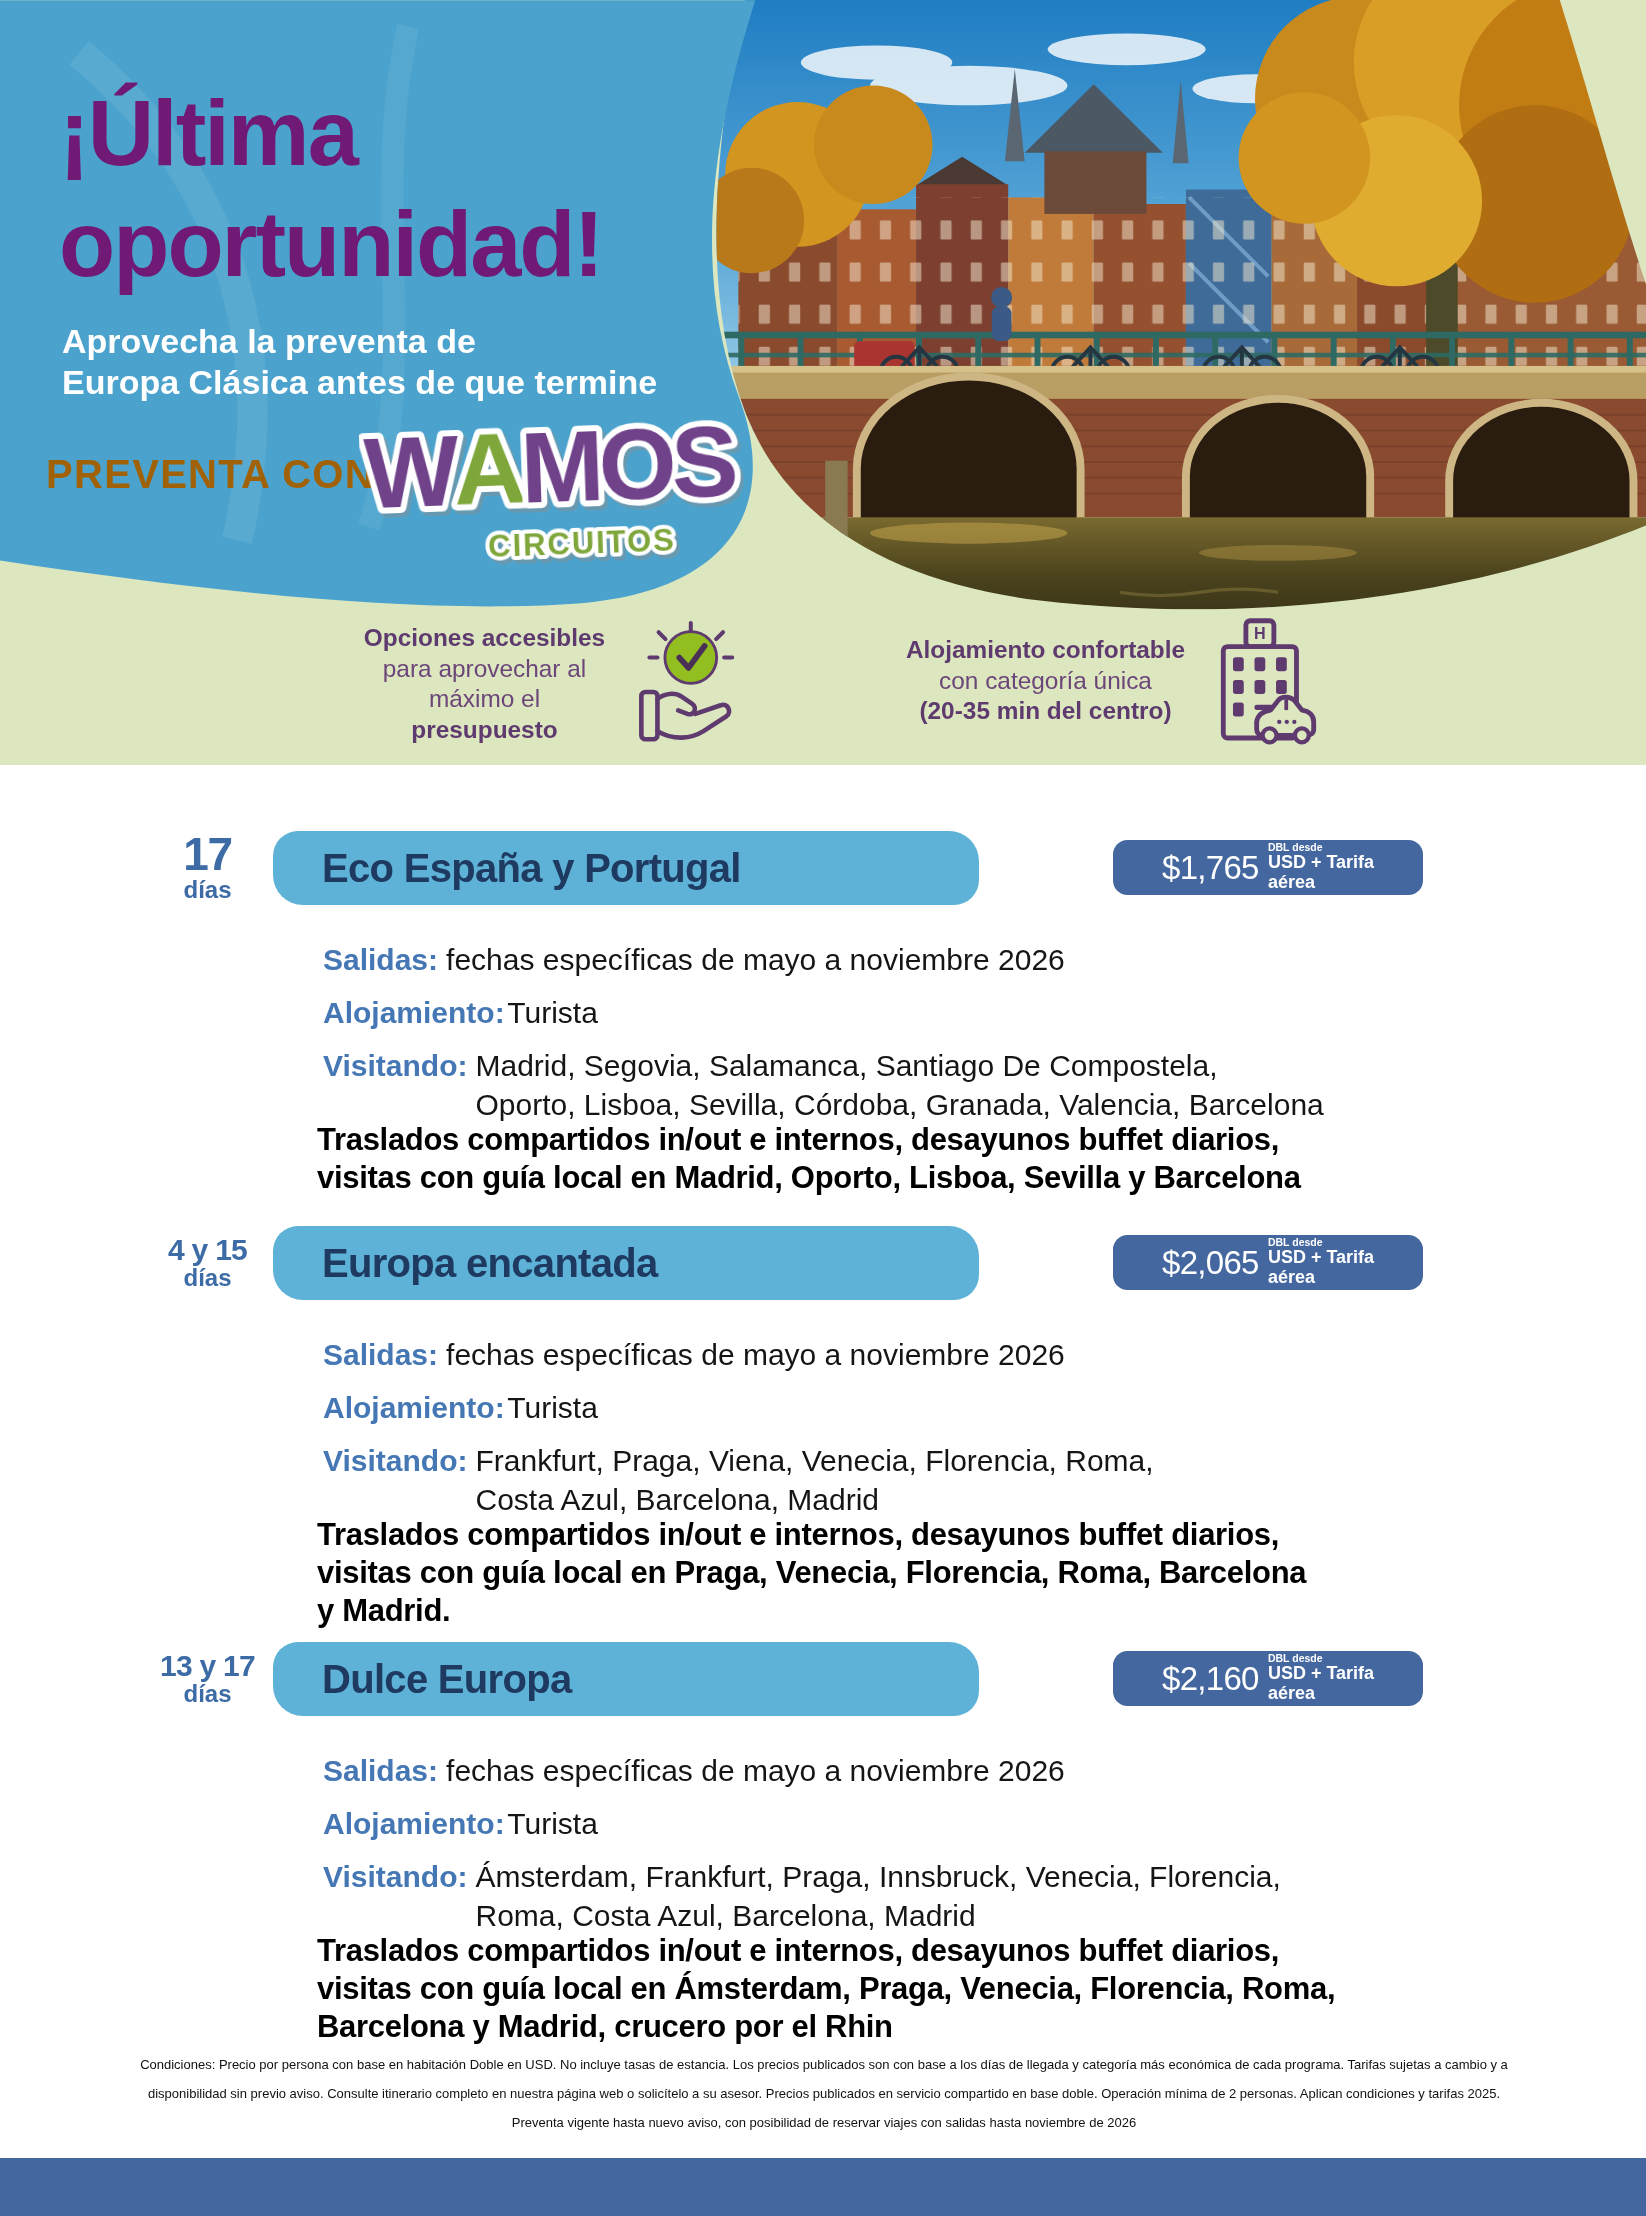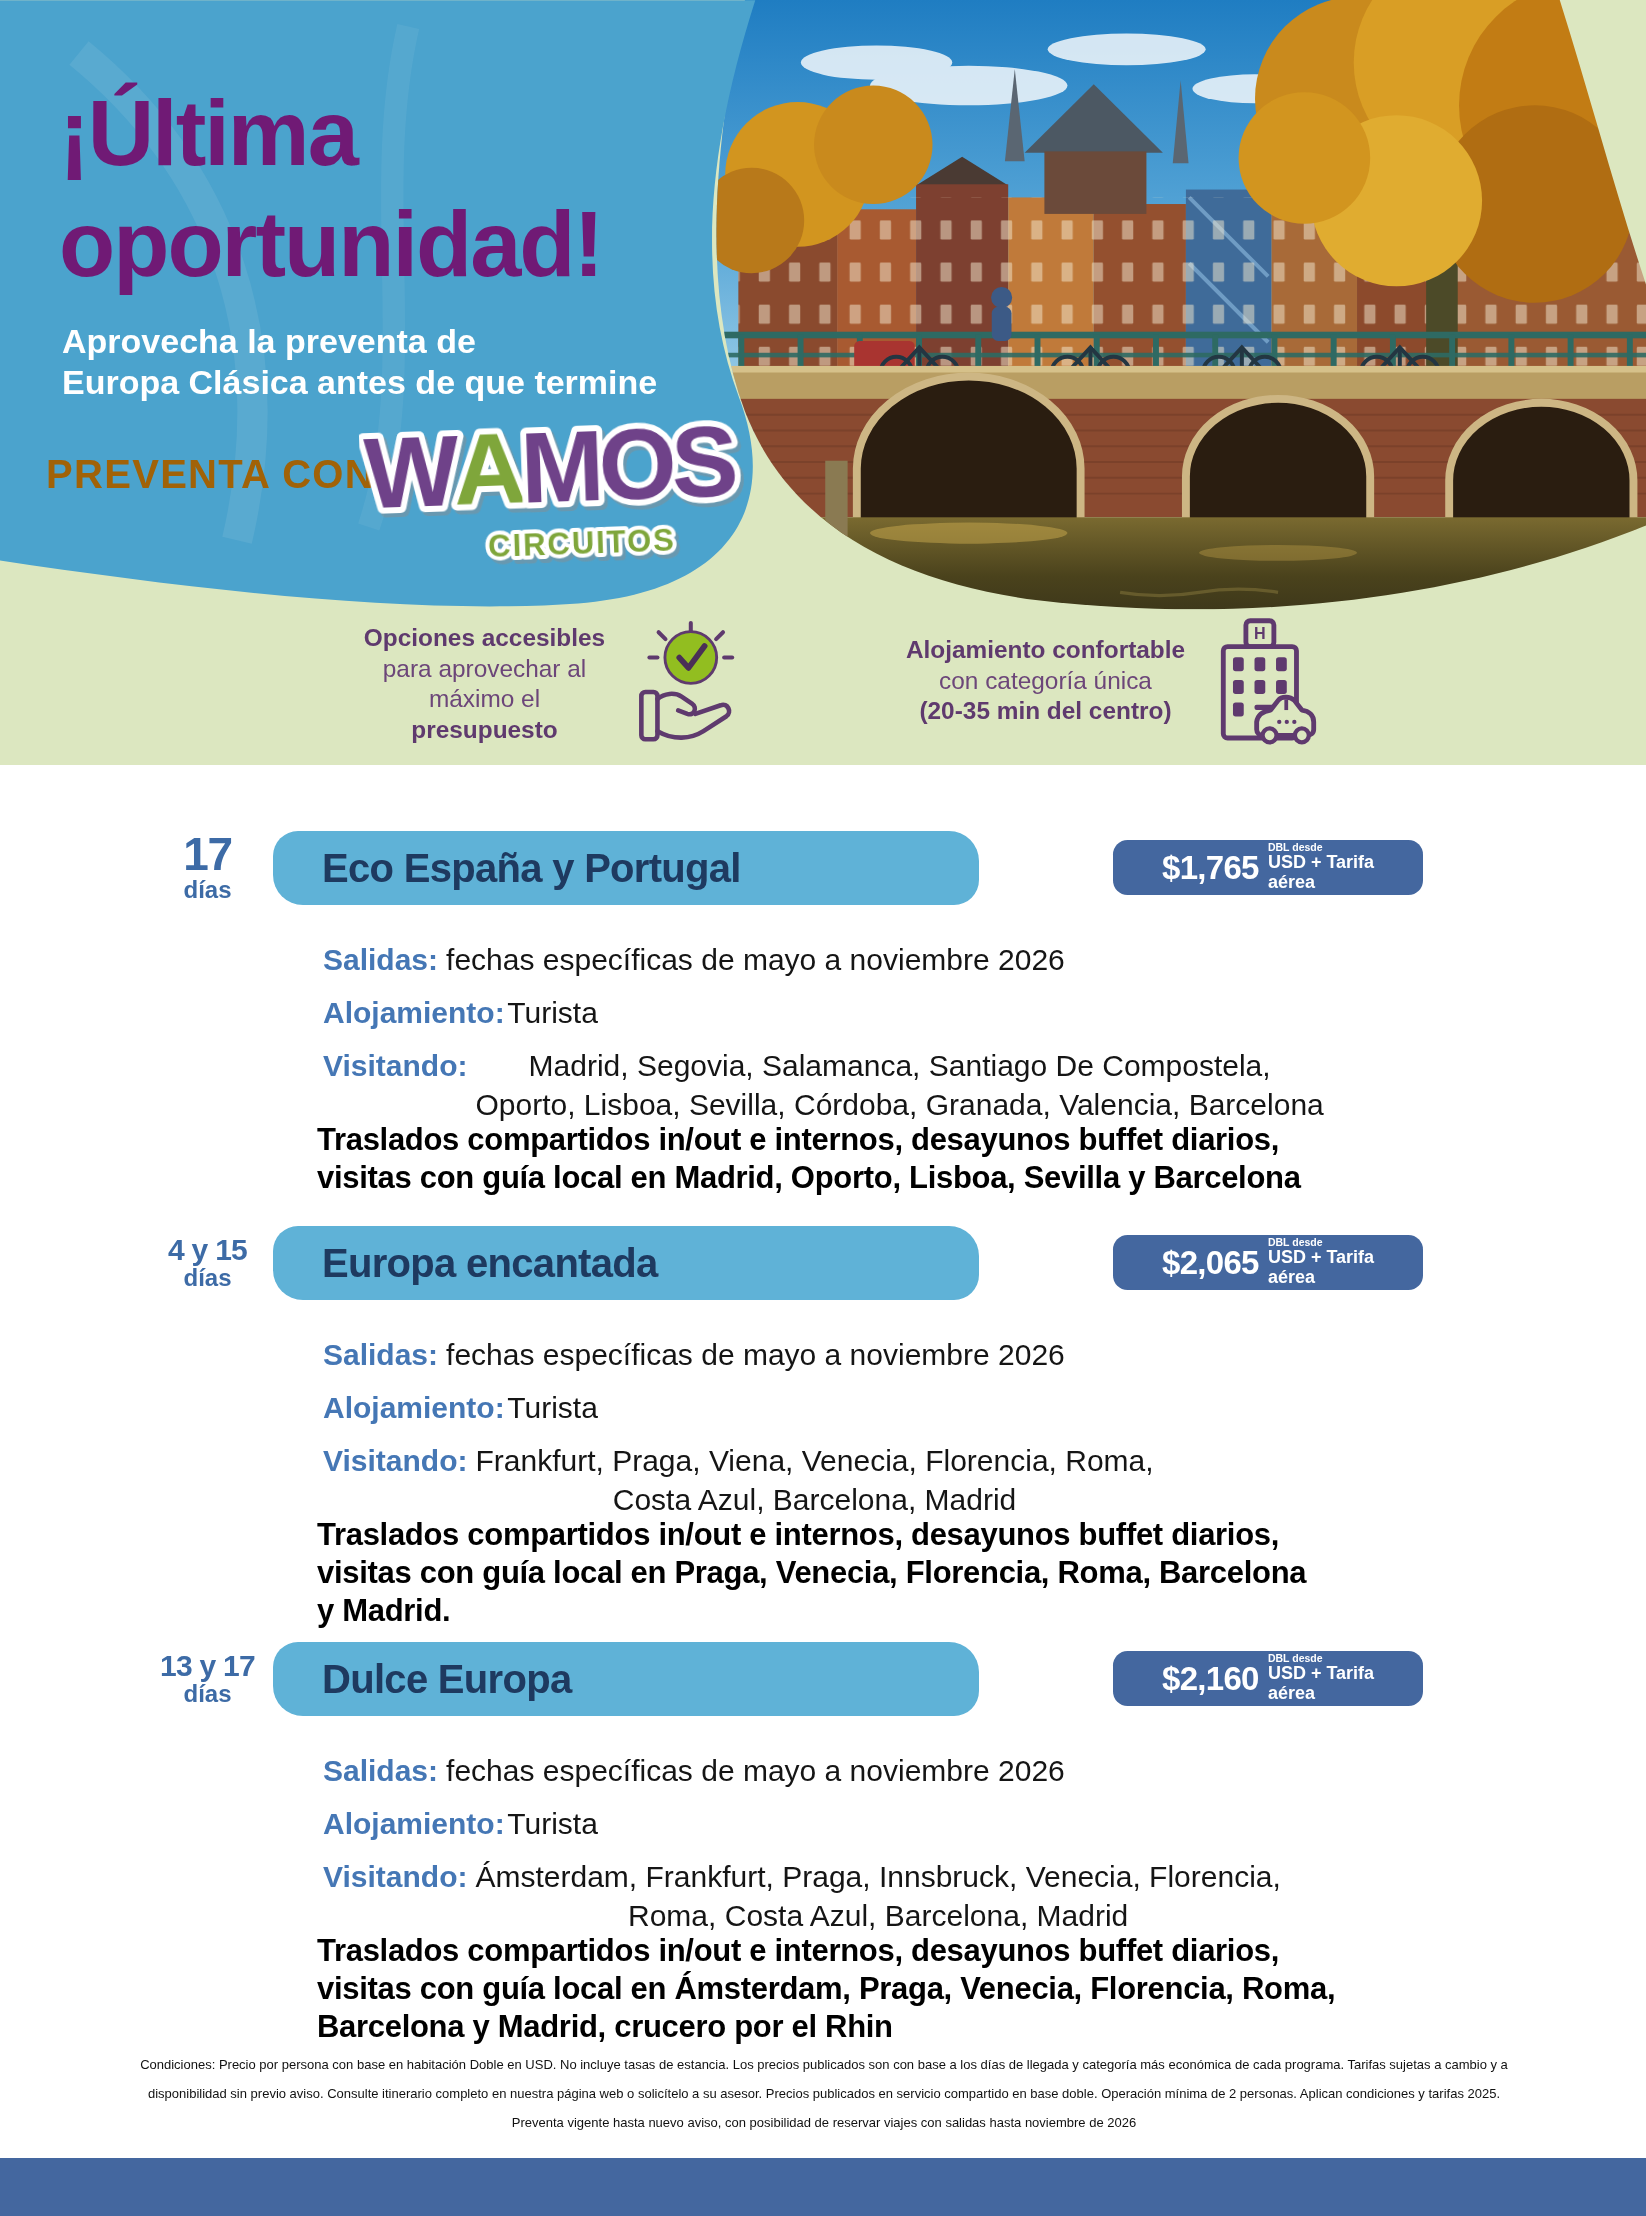--- a/index.html
+++ b/index.html
@@ -42,32 +42,32 @@
     color:#3D6BA6;font-weight:800;text-align:center;
   }
   .pkg-days .num-big{font-size:46px;line-height:0.95;letter-spacing:-1.3px;}
   .pkg-days .num-small{font-size:30px;line-height:1.0;letter-spacing:-0.7px;}
   .pkg-days .unit{font-size:24px;line-height:1.1;}
   .pkg-price{
     position:absolute;left:1113px;top:9.2px;width:310px;height:55px;background:#44679F;
     border-radius:14.5px;display:flex;align-items:center;padding-left:49px;box-sizing:border-box;
     color:#ffffff;z-index:1;
   }
-  .price-amount{font-size:33px;font-weight:700;letter-spacing:-0.7px;}
+  .price-amount{font-size:33px;font-weight:400;letter-spacing:-0.7px;}
   .price-stack{margin-left:9.2px;display:flex;flex-direction:column;justify-content:center;}
   .price-qualifier{font-size:10.5px;font-weight:800;line-height:1.05;}
   .price-suffix{font-size:18px;font-weight:800;line-height:1.1;}
   .pkg-banner{
     position:absolute;left:273px;top:0;width:706px;height:74px;background:#5FB2D7;
     border-radius:25px 30px 25px 30px;display:flex;align-items:center;padding-left:49px;
     box-sizing:border-box;z-index:2;
   }
   .pkg-title{color:#1E3A60;font-size:40px;font-weight:800;letter-spacing:-0.7px;}
   .pkg-details{position:absolute;left:323px;top:109px;font-size:30px;color:#151515;}
-  .detail-line{display:flex;margin-bottom:14px;line-height:1.3;text-align:center;}
+  .detail-line{display:flex;margin-bottom:14px;line-height:1.3;}
   .detail-label{color:#4577B5;font-weight:800;margin-right:8px;white-space:nowrap;}
   .detail-value{font-weight:400;white-space:pre-line;}
   .pkg-traslados{
     position:absolute;left:317px;width:1107px;font-size:31px;font-weight:800;color:#000000;
     line-height:1.22;white-space:pre-line;letter-spacing:-0.3px;
   }
   .p1{top:831px;} .p1 .pkg-traslados{top:290px;}
   .p2{top:1226px;} .p2 .pkg-traslados{top:290px;}
   .p3{top:1642px;} .p3 .pkg-traslados{top:290px;}
   

